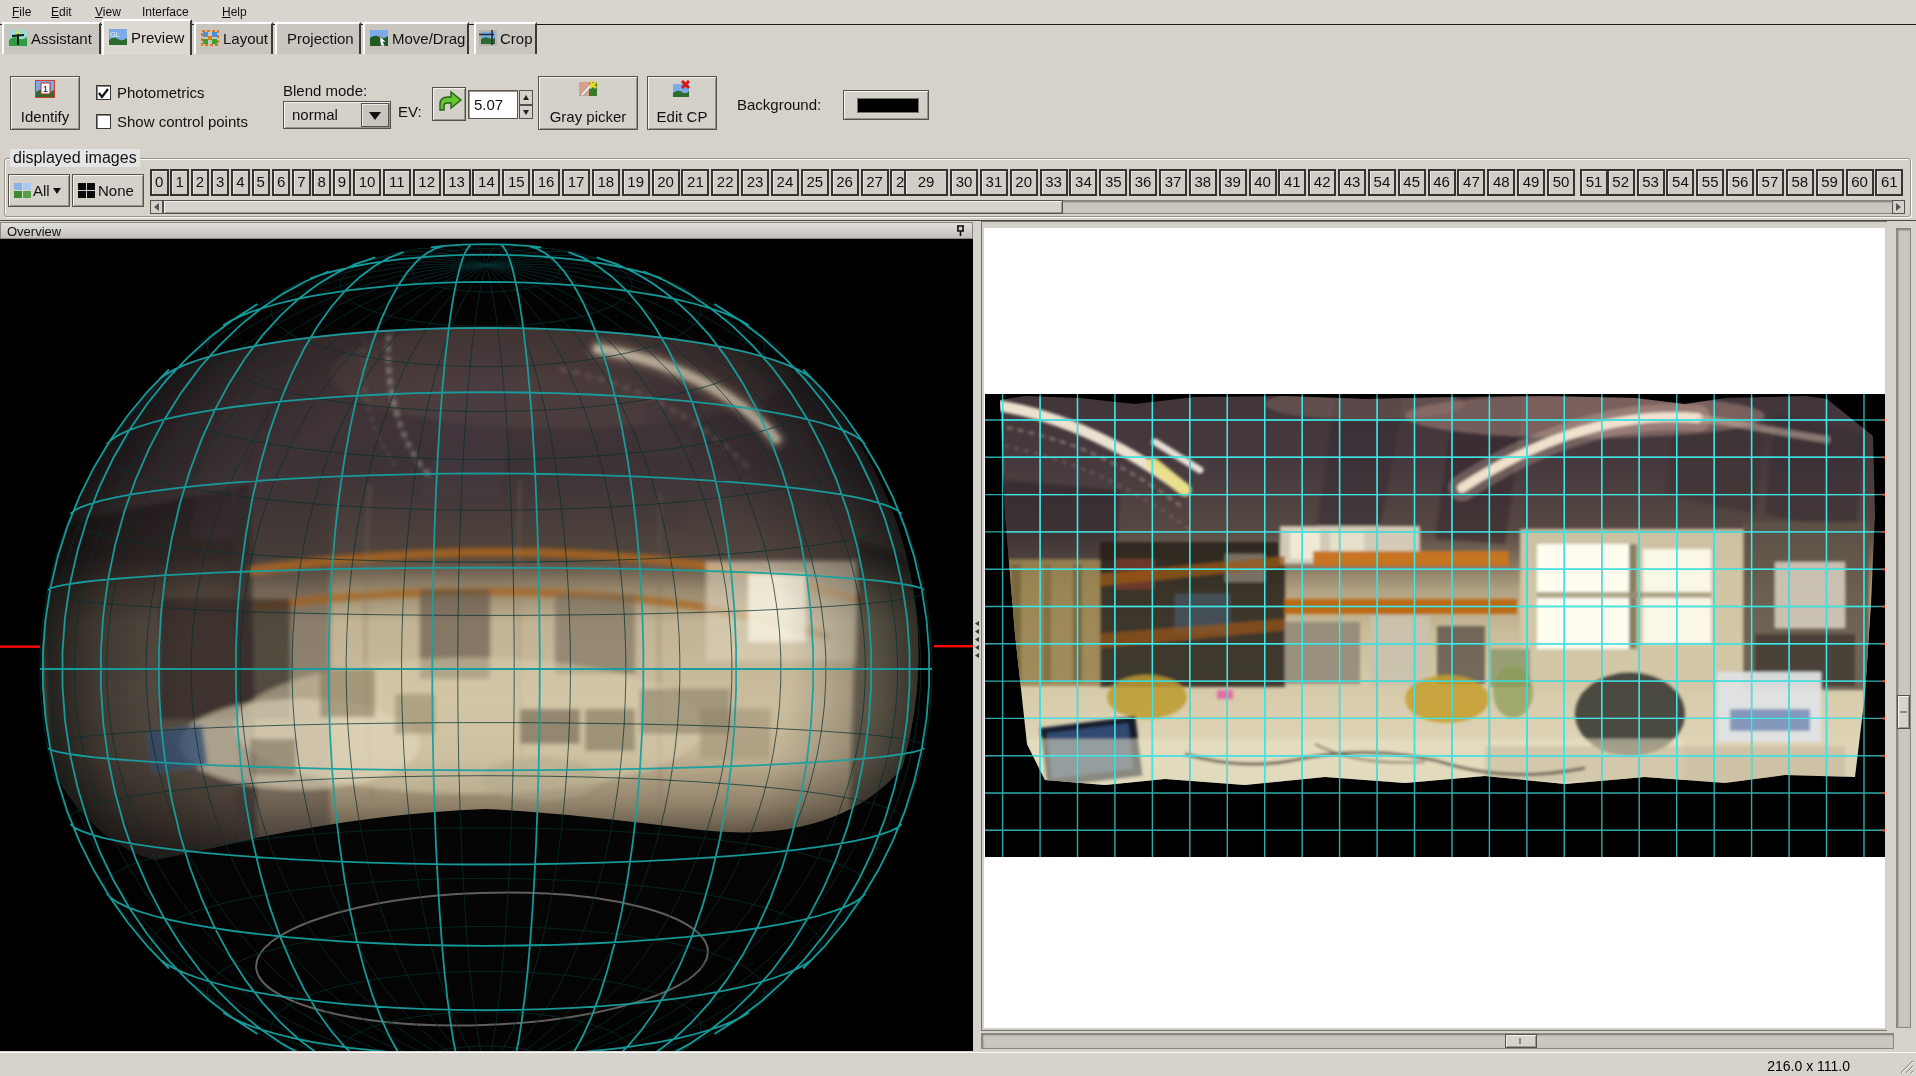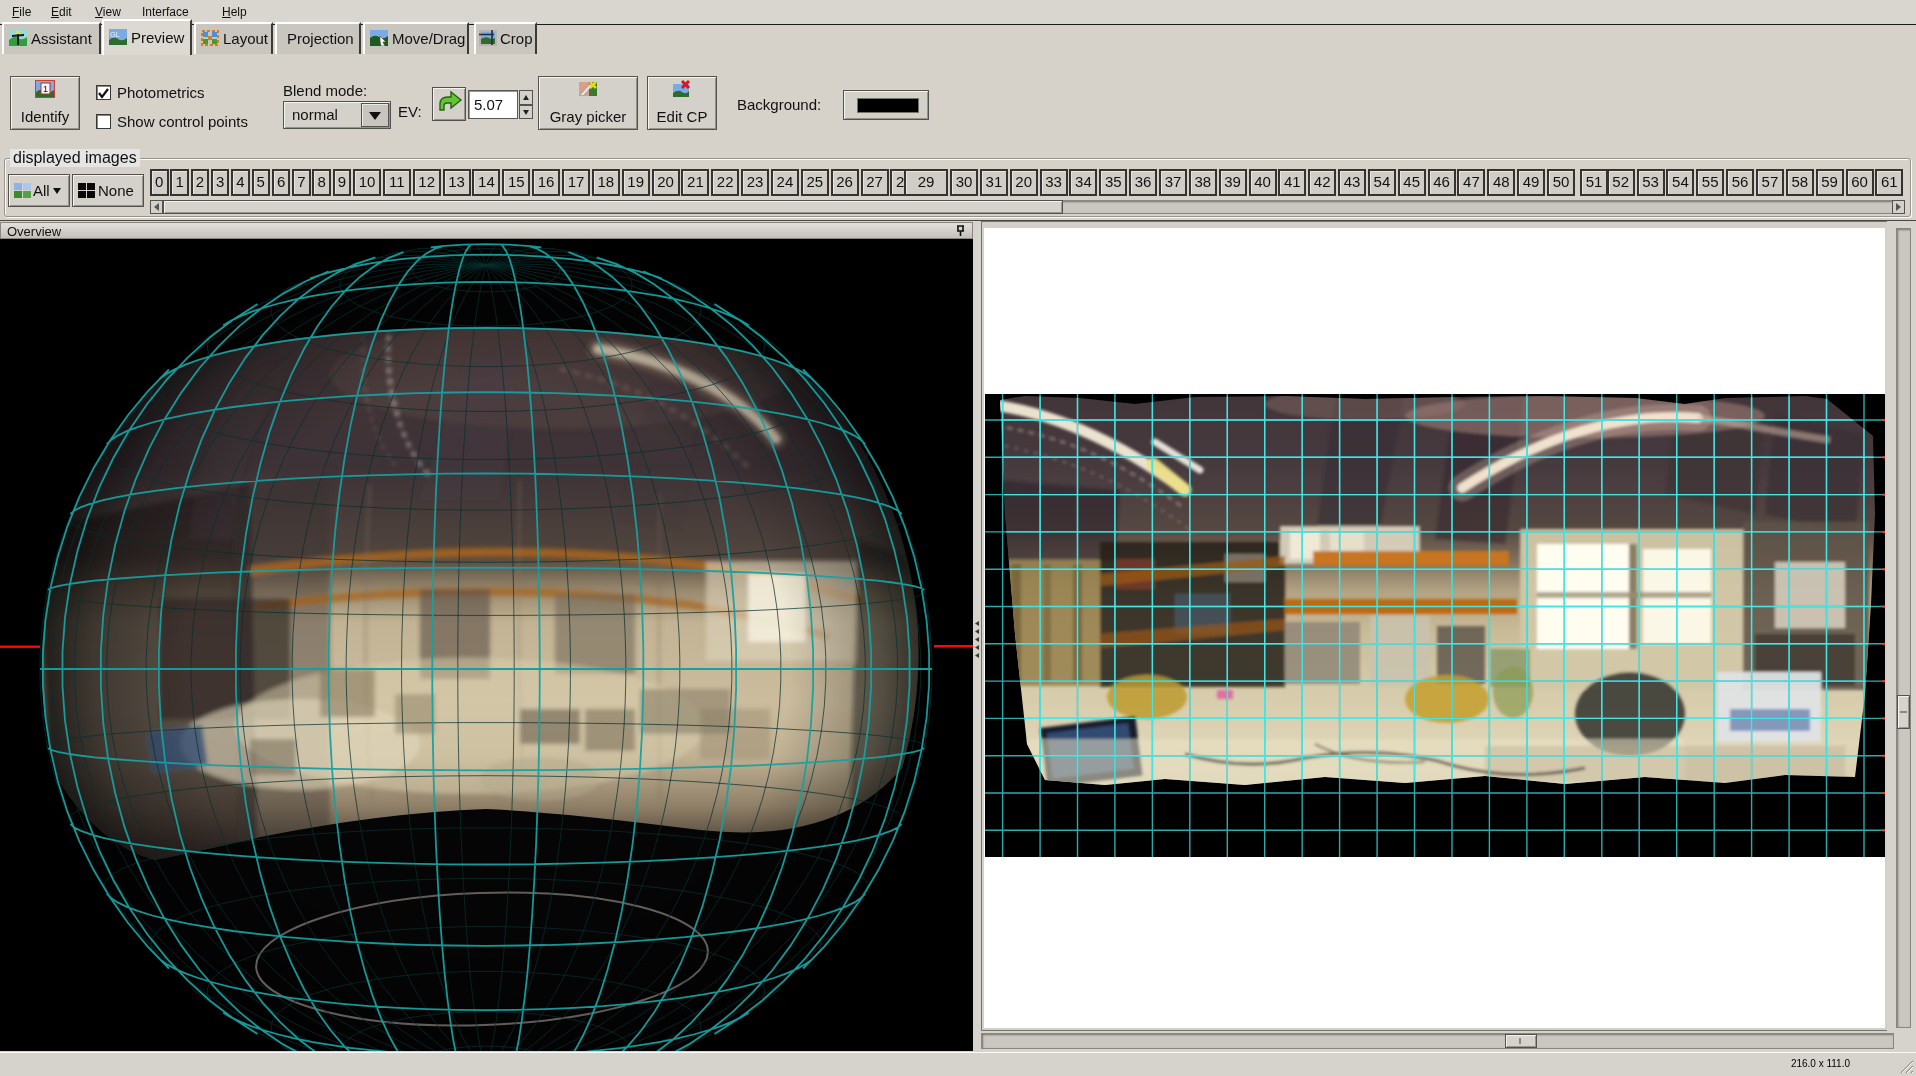--- a/index.html
+++ b/index.html
@@ -19,21 +19,21 @@
 .cb{position:absolute;width:15px;height:15px;background:#fff;border:1px solid #3a3834;box-shadow:inset 1px 1px 0 #8a8780}
 .cblbl{position:absolute;font-size:15px;color:#111}
 .nb{position:absolute;top:169px;height:27px;background:#d0cdc7;border:2px solid #35332f;
 box-shadow:inset 1px 1px 0 #e8e6e2;font-size:15px;color:#111;text-align:center;line-height:22px}
 #frame{position:absolute;left:4px;top:158px;width:1907px;height:59px;border:1px solid #97948e;
 box-shadow:1px 1px 0 #fbfaf8,inset 1px 1px 0 #fbfaf8;border-radius:3px}
 .sunken{background:#cac7c1;border:1px solid #8a8780;box-shadow:inset 1px 1px 2px #77746e}
 .thumb{position:absolute;background:#d6d3cd;border:1px solid #54524e;box-shadow:inset 1px 1px 0 #f2f1ee,inset -1px -1px 0 #9a9790}
 .arrowbox{position:absolute;background:#d4d1cb;border:1px solid #54524e;display:flex;align-items:center;justify-content:center;
 font-size:8px;color:#222}
-#status{position:absolute;left:0;top:1052px;width:1916px;height:24px;background:#d6d3cc;border-top:1px solid #fbfaf8;font-size:10px}
+#status{position:absolute;left:0;top:1052px;width:1916px;height:24px;background:#d6d3cc;border-top:1px solid #fbfaf8;font-size:14px}
 </style></head><body>
 
 <div id="menubar">
  <span class="mi" style="left:12px;top:5px"><u>F</u>ile</span>
  <span class="mi" style="left:51px;top:5px"><u>E</u>dit</span>
  <span class="mi" style="left:95px;top:5px"><u>V</u>iew</span>
  <span class="mi" style="left:142px;top:5px">Interface</span>
  <span class="mi" style="left:222px;top:5px"><u>H</u>elp</span>
 </div>
 

